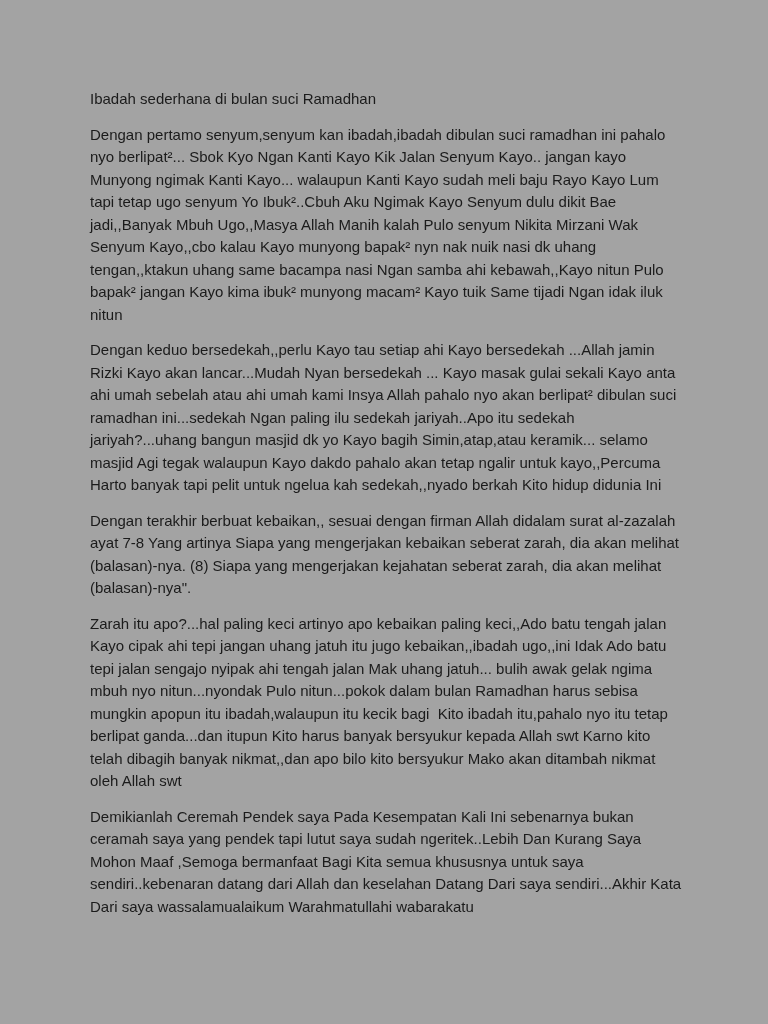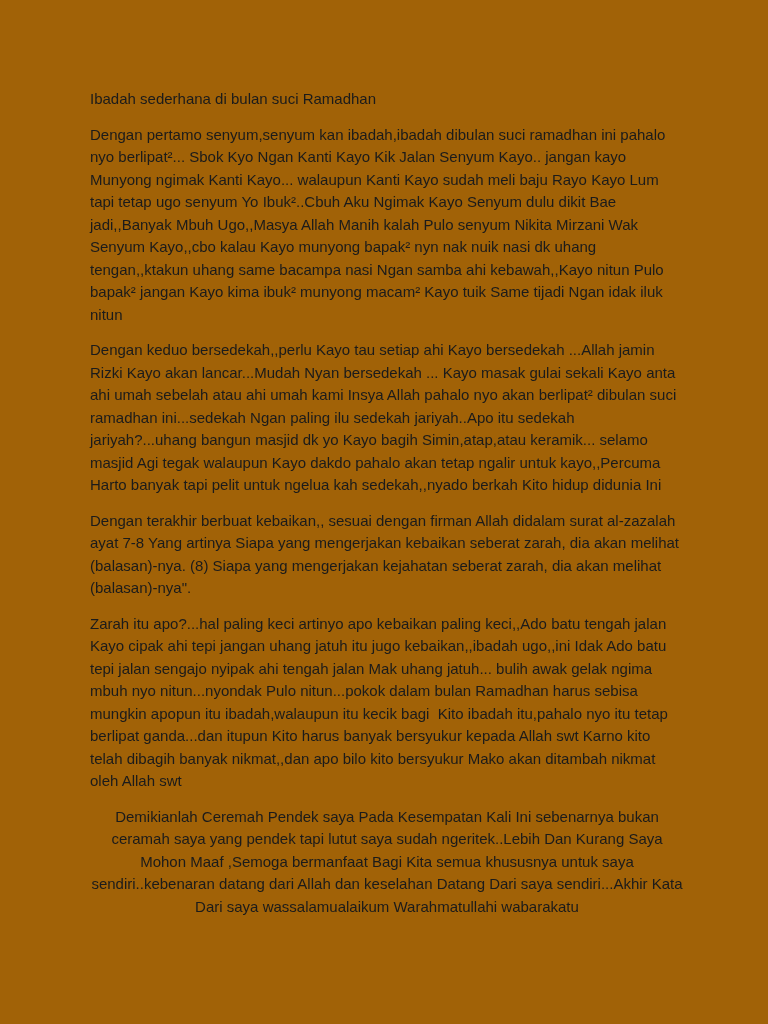--- a/index.html
+++ b/index.html
@@ -10,21 +10,21 @@
     width: 768px;
     height: 1024px;
     background: #ffffff;
     overflow: hidden;
     font-family: "Liberation Sans", "DejaVu Sans", sans-serif;
   }
   .page {
     position: relative;
     width: 768px;
     height: 1024px;
-    background: #a16207;
+    background: #a3a3a3;
   }
   .doc-content {
     position: absolute;
     left: 90px;
     top: 88px;
     width: 594px;
     color: #1b1b1b;
     font-size: 15px;
     line-height: 22.5px;
     text-align: left;
@@ -35,21 +35,20 @@
     font-weight: normal;
     font-size: 15px;
     line-height: 22.5px;
   }
   .doc-paragraph {
     margin: 0 0 13px 0;
     white-space: pre-wrap;
   }
   .doc-paragraph:last-child {
     margin-bottom: 0;
-    text-align: center;
   }
 </style>
 </head>
 <body>
 
 <div class="page">
   <div class="doc-content">
     <p class="doc-title">Ibadah sederhana di bulan suci Ramadhan</p>
     <p class="doc-paragraph">Dengan pertamo senyum,senyum kan ibadah,ibadah dibulan suci ramadhan ini pahalo nyo berlipat²... Sbok Kyo Ngan Kanti Kayo Kik Jalan Senyum Kayo.. jangan kayo Munyong ngimak Kanti Kayo... walaupun Kanti Kayo sudah meli baju Rayo Kayo Lum tapi tetap ugo senyum Yo Ibuk²..Cbuh Aku Ngimak Kayo Senyum dulu dikit Bae jadi,,Banyak Mbuh Ugo,,Masya Allah Manih kalah Pulo senyum Nikita Mirzani Wak Senyum Kayo,,cbo kalau Kayo munyong bapak² nyn nak nuik nasi dk uhang tengan,,ktakun uhang same bacampa nasi Ngan samba ahi kebawah,,Kayo nitun Pulo bapak² jangan Kayo kima ibuk² munyong macam² Kayo tuik Same tijadi Ngan idak iluk nitun</p>
     <p class="doc-paragraph">Dengan keduo bersedekah,,perlu Kayo tau setiap ahi Kayo bersedekah ...Allah jamin Rizki Kayo akan lancar...Mudah Nyan bersedekah ... Kayo masak gulai sekali Kayo anta ahi umah sebelah atau ahi umah kami Insya Allah pahalo nyo akan berlipat² dibulan suci ramadhan ini...sedekah Ngan paling ilu sedekah jariyah..Apo itu sedekah jariyah?...uhang bangun masjid dk yo Kayo bagih Simin,atap,atau keramik... selamo masjid Agi tegak walaupun Kayo dakdo pahalo akan tetap ngalir untuk kayo,,Percuma Harto banyak tapi pelit untuk ngelua kah sedekah,,nyado berkah Kito hidup didunia Ini</p>

